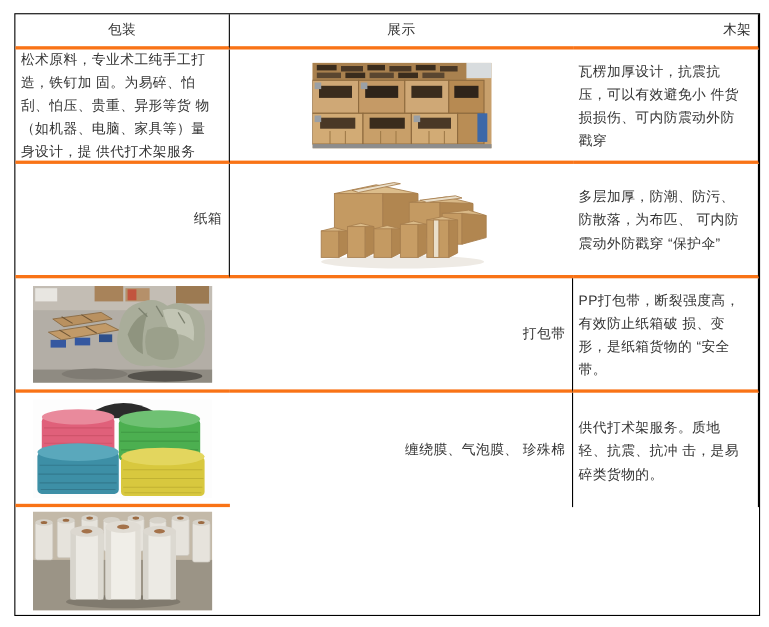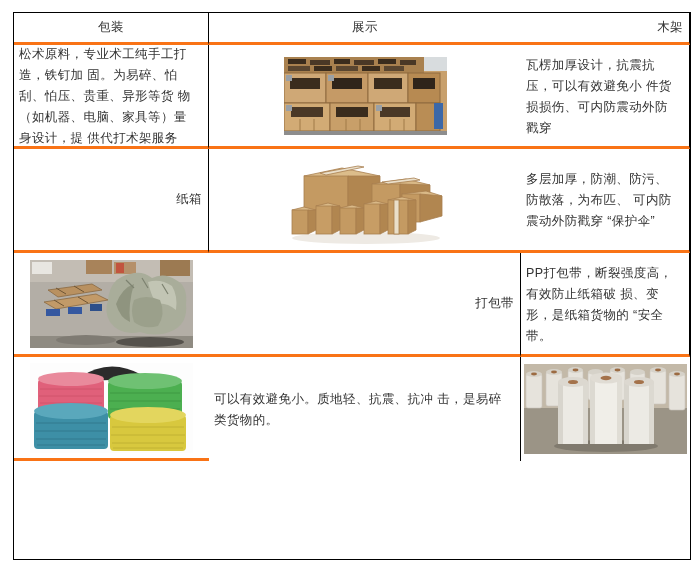--- a/index.html
+++ b/index.html
@@ -247,22 +247,25 @@
         <g stroke="#b8a92e" stroke-width="1" opacity="0.7">
           <line x1="82" y1="64" x2="154" y2="64"></line>
             <line x1="81" y1="72" x2="155" y2="72"></line>
           <line x1="82" y1="80" x2="154" y2="80"></line>
             <line x1="83" y1="85" x2="153" y2="85"></line>
         </g>
       </g>
     </svg>
   </div>
 
+  <div class="cell c-name last-row">
+      <span>缠绕膜、气泡膜、 珍殊棉</span>
+    </div>
   <div class="cell c-desc last-row">
-      <span>可以有效避免小。质地轻、抗震、抗冲 击，是易碎类货物的。</span>
+      <span>供代打术架服务。质地轻、抗震、抗冲 击，是易碎类货物的。</span>
     </div>
   <div class="cell c-img last-col last-row">
     <svg class="photo" width="163" height="90" viewBox="0 0 163 90">
       <rect x="0" y="0" width="163" height="90" fill="#c3b9a8"></rect>
       <rect x="0" y="44" width="163" height="46" fill="#9b9486"></rect>
 
       <g>
         <g fill="#e6e3dc" stroke="#c9c5bc" stroke-width="0.6">
           <rect x="2" y="10" width="16" height="34" rx="2"></rect>
           <rect x="22" y="8" width="16" height="34" rx="2"></rect>

